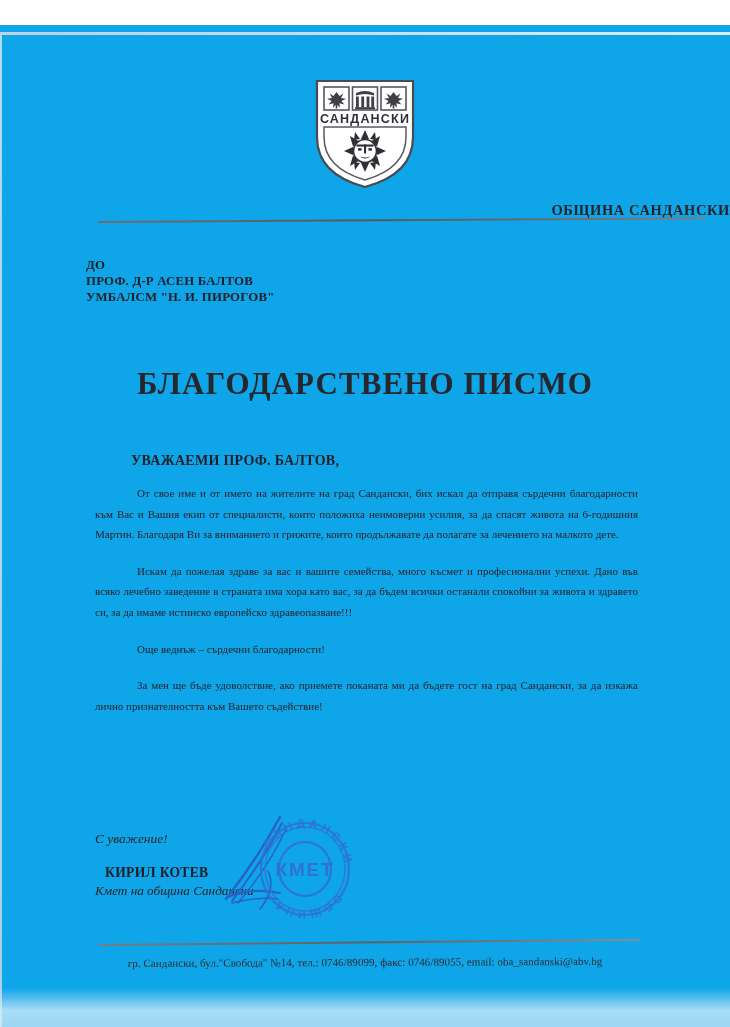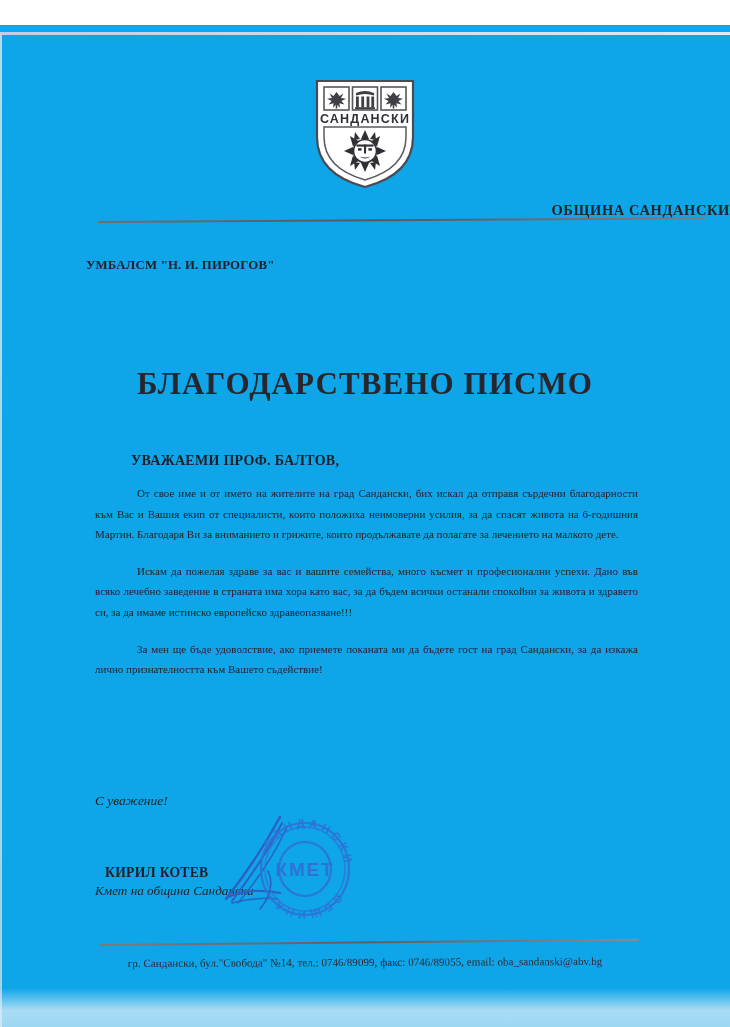--- a/index.html
+++ b/index.html
@@ -107,21 +107,21 @@
     text-indent: 42px;
     margin: 0 0 16px 0;
     color: #232329;
     hyphens: none;
   }
   .para:last-child { margin-bottom: 0; }
 
   
   .sig-closing {
     position: absolute;
-    left: 95px; top: 768px;
+    left: 95px; top: 806px;
     font-size: 13.4px;
     font-style: italic;
     color: #232329;
   }
   .sig-name {
     position: absolute;
     left: 105px; top: 840px;
     font-size: 13.6px;
     font-weight: bold;
     letter-spacing: .3px;
@@ -230,30 +230,33 @@
         <rect x="65.4" y="73.2" width="3.6" height="2.4"></rect>
         <path d="M56.5 81.5 q5.5 4 11 0 q-5.5 2 -11 0 z"></path>
       </g>
     </svg>
   </div>
 
   <div class="org-name">ОБЩИНА САНДАНСКИ</div>
   <div class="rule-header"></div>
 
   <div class="addressee">
+    <div>ДО</div>
+    <div>ПРОФ. Д-Р АСЕН БАЛТОВ</div>
     <div>УМБАЛСМ "Н. И. ПИРОГОВ"</div>
   </div>
 
   <div class="doc-title">БЛАГОДАРСТВЕНО ПИСМО</div>
 
   <div class="salutation">УВАЖАЕМИ ПРОФ. БАЛТОВ,</div>
 
   <div class="body-block">
     <p class="para">От свое име и от името на жителите на град Сандански, бих искал да отправя сърдечни благодарности към Вас и Вашия екип от специалисти, които положиха неимоверни усилия, за да спасят живота на 6-годишния Мартин. Благодаря Ви за вниманието и грижите, които продължавате да полагате за лечението на малкото дете.</p>
     <p class="para">Искам да пожелая здраве за вас и вашите семейства, много късмет и професионални успехи. Дано във всяко лечебно заведение в страната има хора като вас, за да бъдем всички останали спокойни за живота и здравето си, за да имаме истинско европейско здравеопазване!!!</p>
+    <p class="para">Още веднъж – сърдечни благодарности!</p>
     <p class="para">За мен ще бъде удоволствие, ако приемете поканата ми да бъдете гост на град Сандански, за да изкажа лично признателността към Вашето съдействие!</p>
   </div>
 
   <div class="sig-closing">С уважение!</div>
   <div class="sig-name">КИРИЛ КОТЕВ</div>
   <div class="sig-role">Кмет на община Сандански</div>
 
   <div class="handsign">
     <svg viewBox="0 0 130 110" width="130" height="110" xmlns="http://www.w3.org/2000/svg">
       <g fill="none" stroke="#2a62c4" stroke-linecap="round" stroke-width="1.9">

